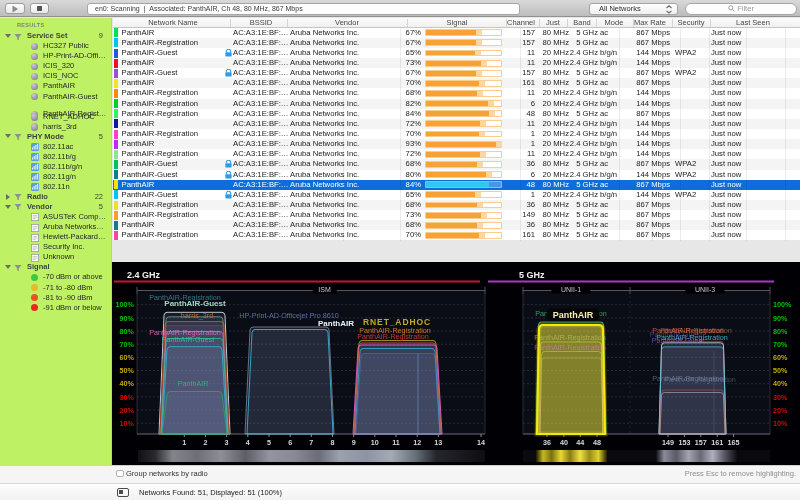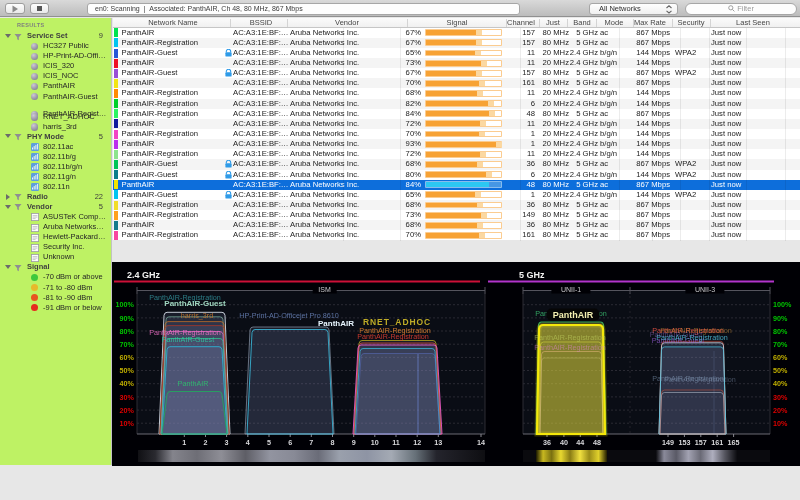--- a/index.html
+++ b/index.html
@@ -897,12 +897,23 @@
 <text x="576.0" y="119.0" class="t8" fill="rgba(135,160,190,0.55)" text-anchor="middle">PanthAIR-Registration</text>
 <text x="588.0" y="119.5" class="t8" fill="rgba(150,170,200,0.4)" text-anchor="middle">PanthAIR-Registration</text>
 <rect x="434.5" y="46.5" width="53" height="12.2" rx="5" fill="#060606"></rect>
 <text x="461" y="55.80000000000001" class="t9b" fill="#f4f0b2" text-anchor="middle">PanthAIR</text>
 <rect x="26" y="188" width="347" height="12" fill="url(#wf24)"></rect>
 <rect x="411" y="188" width="247" height="12" fill="#0a0a0e"></rect>
 <rect x="424" y="188" width="71" height="12" fill="url(#wfy)"></rect>
 <rect x="544" y="188" width="81" height="12" fill="url(#wfg)"></rect>
 </svg>
 </div>
+<div id="grp">
+      <i id="cb"></i>
+      <span class="lab">Group networks by radio</span>
+      <span class="esc">Press Esc to remove highlighting.</span>
+    </div>
+<div id="sbar">
+      <div id="nicon">
+        <i></i>
+      </div>
+      <span class="lab">Networks Found: 51, Displayed: 51 (100%)</span>
+    </div>
 </div>
 </body></html>

